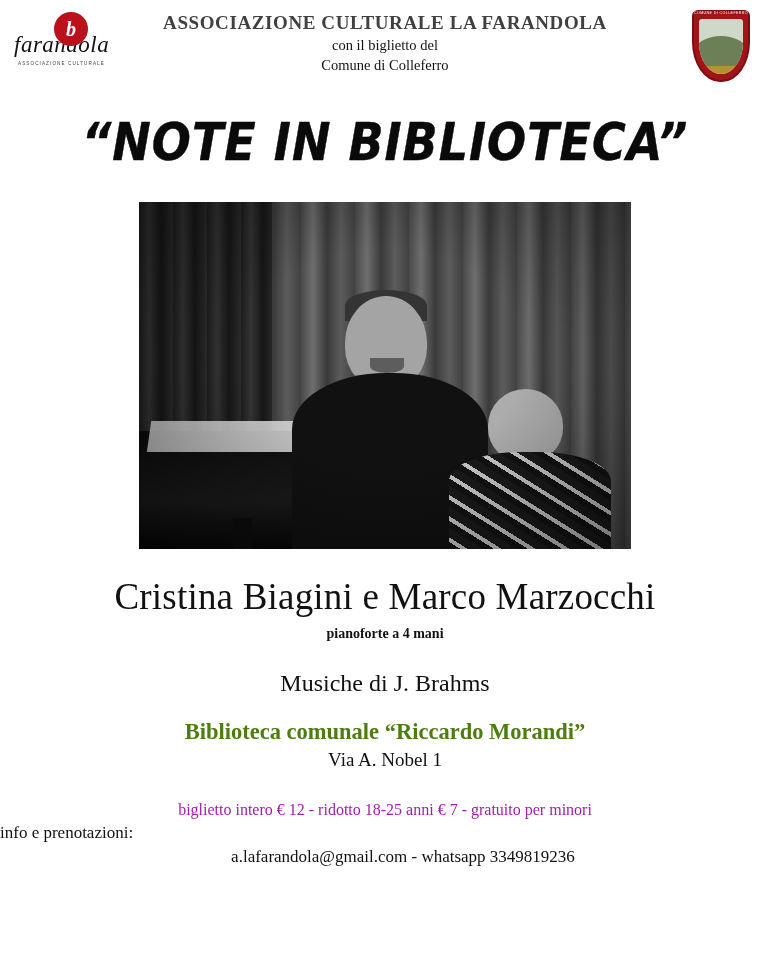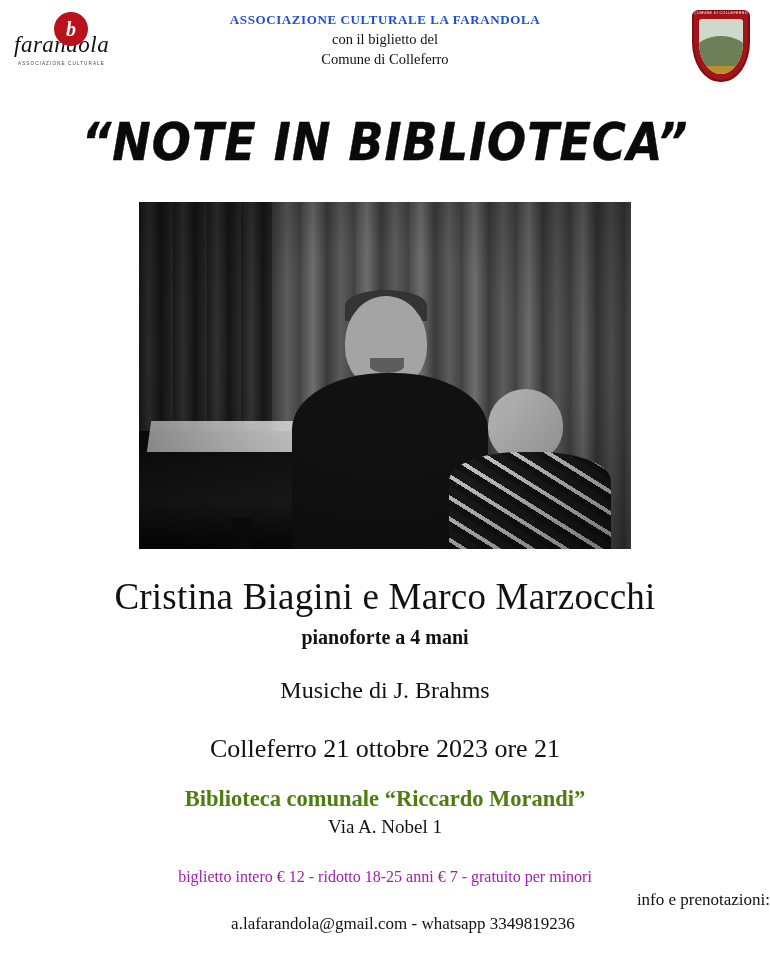--- a/index.html
+++ b/index.html
@@ -78,23 +78,23 @@
   .header-text {
     position: absolute;
     left: 0;
     right: 0;
     top: 12px;
     text-align: center;
   }
   .assoc-name {
     font-family: "Liberation Serif", serif;
     font-weight: bold;
-    font-size: 13px;
+    font-size: 19px;
     letter-spacing: 0.6px;
-    color: #1d4ed8;
+    color: #404040;
   }
   .patrocinio {
     font-family: "Liberation Serif", serif;
     font-size: 14.5px;
     margin-top: 3px;
     color: #111;
   }
   .comune {
     font-family: "Liberation Serif", serif;
     font-size: 14.5px;
@@ -318,21 +318,21 @@
     font-family: "Liberation Serif", serif;
     font-size: 37px;
     color: #111;
     letter-spacing: 0.2px;
   }
   .instrument {
     margin-top: 8px;
     text-align: center;
     font-family: "Liberation Serif", serif;
     font-weight: bold;
-    font-size: 20px;
+    font-size: 14px;
     color: #111;
   }
   .program {
     margin-top: 28px;
     text-align: center;
     font-family: "Liberation Serif", serif;
     font-size: 24px;
     color: #111;
   }
   .datetime {
@@ -359,25 +359,24 @@
   }
   .tickets {
     margin-top: 30px;
     text-align: center;
     font-family: "Liberation Serif", serif;
     font-size: 16px;
     color: #a21caf;
   }
   .info-label {
     margin-top: 4px;
-    text-align: right;
+    text-align: left;
     font-family: "Liberation Serif", serif;
     font-size: 17px;
     color: #111;
-    padding-left: 14px;
   }
   .contacts {
     margin-top: 4px;
     text-align: center;
     font-family: "Liberation Serif", serif;
     font-size: 17px;
     color: #111;
     padding-left: 36px;
   }
 </style>
@@ -433,20 +432,19 @@
         <div class="woman-head"></div>
         <div class="woman-body"></div>
       </div>
       <div class="vignette"></div>
     </div>
   </div>
 
   <div class="performers">Cristina Biagini e Marco Marzocchi</div>
   <div class="instrument">pianoforte a 4 mani</div>
   <div class="program">Musiche di J. Brahms</div>
-  <div class="datetime">Colleferro 21 ottobre 2023 ore 21</div>
   <div class="venue">Biblioteca comunale “Riccardo Morandi”</div>
   <div class="address">Via A. Nobel 1</div>
   <div class="tickets">biglietto intero € 12 - ridotto 18-25 anni € 7 - gratuito per minori</div>
   <div class="info-label">info e prenotazioni:</div>
   <div class="contacts">a.lafarandola@gmail.com - whatsapp 3349819236</div>
 
 </div>
 
 </body></html>

